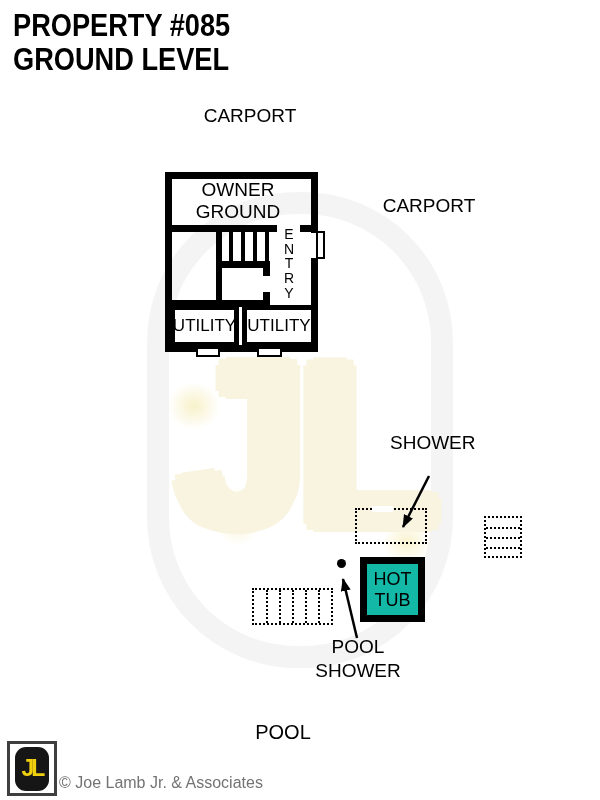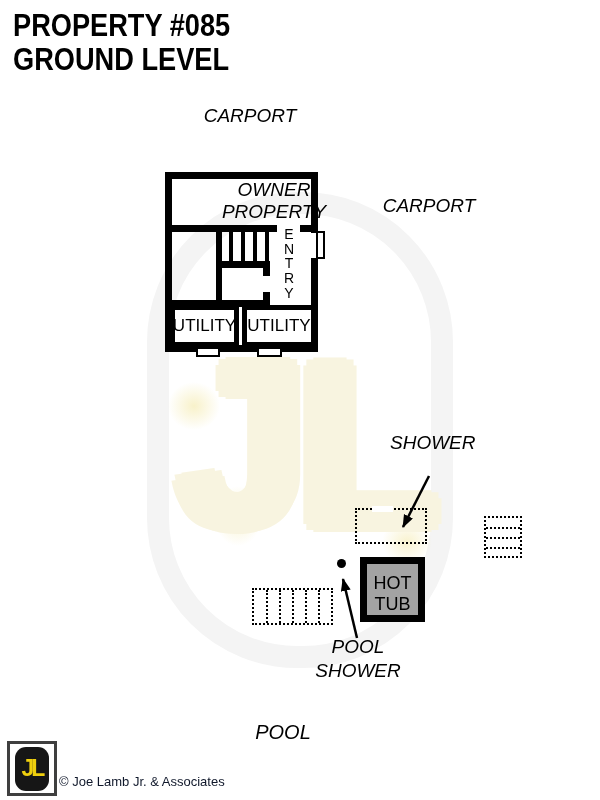--- a/index.html
+++ b/index.html
@@ -22,50 +22,50 @@
     border:22px solid #f4f4f4;border-radius:150px;box-sizing:border-box;
   }
   #wm-letters{
     left:178px;top:330px;font-size:230px;line-height:230px;font-weight:bold;
     letter-spacing:-8px;color:#f8f4e0;white-space:nowrap;
     text-shadow:-10px 0 #f8f4e0,10px 0 #f8f4e0,0 -8px #f8f4e0,0 8px #f8f4e0,
                 -7px -6px #f8f4e0,7px 6px #f8f4e0,-7px 6px #f8f4e0,7px -6px #f8f4e0;
   }
   .wm-accent{border-radius:50%;}
   
-  .lbl{font-size:19px;line-height:24px;white-space:nowrap;font-style:italic;}
+  .lbl{font-size:19px;line-height:24px;white-space:nowrap;}
   .center{text-align:center;}
   
   .wall{background:#000;}
   #bldg-outline{left:165px;top:172px;width:153px;height:180px;
     border:7px solid #000;box-sizing:border-box;background:transparent;}
   .room-box{border:5px solid #000;box-sizing:border-box;background:#fff;
     display:flex;align-items:center;justify-content:center;font-size:17px;}
   .threshold{background:#fff;border:2px solid #000;box-sizing:border-box;}
   
   .dotted-box{border:2px dotted #000;box-sizing:border-box;background:transparent;}
   .dotted-hline{border-top:2px dotted #000;height:0;}
   .dotted-vline{border-left:2px dotted #000;width:0;}
   #hot-tub-box{left:360px;top:557px;width:65px;height:65px;
-    border:7px solid #000;box-sizing:border-box;background:#a3a3a3;
-    display:flex;flex-direction:column;align-items:center;justify-content:flex-end;
+    border:7px solid #000;box-sizing:border-box;background:#14b8a6;
+    display:flex;flex-direction:column;align-items:center;justify-content:center;
     font-size:18px;line-height:21px;text-align:center;}
   #pool-dot{left:337px;top:559px;width:9px;height:9px;border-radius:50%;background:#000;}
   
   #entry-text{left:281px;top:227px;width:16px;text-align:center;
     font-size:14px;line-height:14.7px;font-weight:normal;}
   
   #logo-frame{left:7px;top:741px;width:50px;height:55px;
     border:3px solid #3f3f3f;box-sizing:border-box;background:#fff;
     display:flex;align-items:center;justify-content:center;}
   #logo-badge{width:34px;height:44px;background:#161616;border-radius:11px;
     display:flex;align-items:center;justify-content:center;}
   #logo-jl{color:#efcf0e;font-weight:bold;font-size:23px;letter-spacing:-3px;
     line-height:23px;}
-  #copyright{left:59px;top:774px;font-size:13px;color:#0f172a;}
+  #copyright{left:59px;top:774px;font-size:16px;color:#737373;}
   svg{position:absolute;left:0;top:0;pointer-events:none;}
 </style>
 </head>
 <body>
 
 <div id="canvas">
 
   <div class="abs" id="wm-capsule"></div>
   <div class="abs wm-accent" style="left:168px;top:382px;width:52px;height:48px;background:radial-gradient(closest-side,rgba(242,230,158,0.55),rgba(242,230,158,0));"></div>
   <div class="abs wm-accent" style="left:214px;top:486px;width:48px;height:60px;background:radial-gradient(closest-side,rgba(242,230,158,0.5),rgba(242,230,158,0));"></div>
@@ -75,23 +75,23 @@
   <div class="abs" id="title-block">
     <div>PROPERTY #085</div>
     <div>GROUND LEVEL</div>
   </div>
 
   <div class="abs lbl center" style="left:180px;top:104px;width:140px;">CARPORT</div>
   <div class="abs lbl center" style="left:359px;top:194px;width:140px;">CARPORT</div>
 
   <div class="abs" id="bldg-outline"></div>
 
-  <div class="abs lbl center" style="left:172px;top:179px;width:132px;line-height:22px;padding-left:36px;">
+  <div class="abs lbl center" style="left:172px;top:179px;width:132px;line-height:22px;">
     <div>OWNER</div>
-    <div>PROPERTY</div>
+    <div>GROUND</div>
   </div>
 
   <div class="abs wall" style="left:165px;top:225px;width:112px;height:7px;"></div>
   <div class="abs wall" style="left:300px;top:225px;width:18px;height:7px;"></div>
   <div class="abs wall" style="left:216px;top:225px;width:6px;height:82px;"></div>
 
   <div class="abs wall" style="left:229px;top:232px;width:4px;height:29px;"></div>
   <div class="abs wall" style="left:241px;top:232px;width:4px;height:29px;"></div>
   <div class="abs wall" style="left:253px;top:232px;width:4px;height:29px;"></div>
   <div class="abs wall" style="left:265px;top:232px;width:4px;height:29px;"></div>

